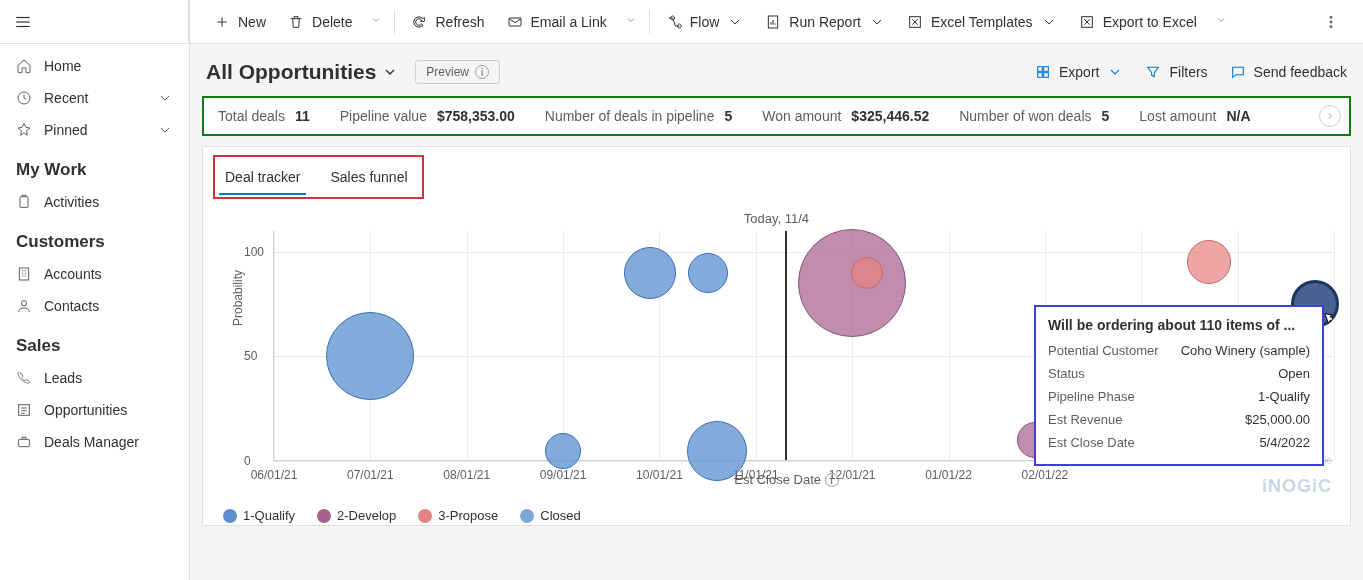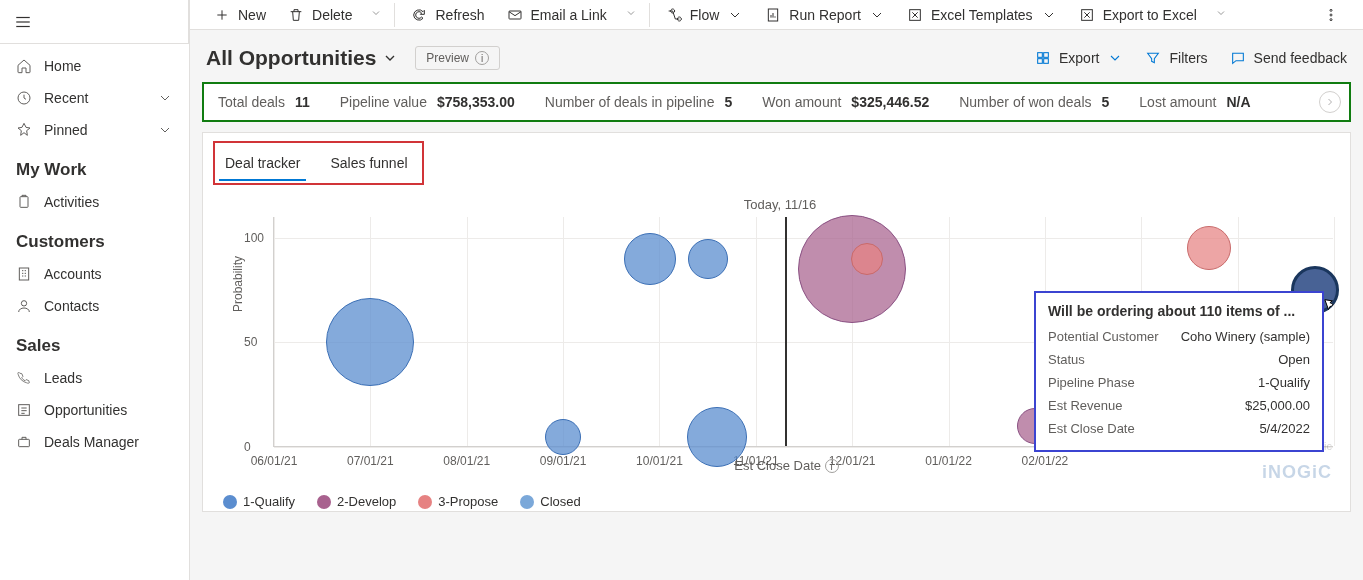--- a/index.html
+++ b/index.html
@@ -1,17 +1,17 @@
 <!DOCTYPE html>
 <html><head>
 <meta charset="utf-8">
 <style>
   * { box-sizing: border-box; margin: 0; padding: 0; font-family: 'Segoe UI', Tahoma, sans-serif; }
   body { width: 1363px; height: 580px; overflow: hidden; font-size: 13px; color: #323130; background:#fff; position:relative;}
-  .topbar { height: 30px; border-bottom: 1px solid #e1dfdd; display:flex; align-items:center; padding:0 14px; justify-content:space-between;}
+  .topbar { height: 44px; border-bottom: 1px solid #e1dfdd; display:flex; align-items:center; padding:0 14px; justify-content:space-between;}
   .cmds { display:flex; align-items:center; gap:2px; }
   .cmd { display:flex; align-items:center; gap:8px; padding:6px 10px; cursor:pointer; border-radius:2px;}
   .cmd svg { width:16px; height:16px; fill:none; stroke:#323130; stroke-width:1.5; }
   .cmd .lbl { font-size:14px; }
   .chev { padding:4px 6px; cursor:pointer; }
   .sep { width:1px; height:24px; background:#e1dfdd; margin:0 4px; }
   .hamb { padding:10px 14px; cursor:pointer; border-bottom:1px solid #e1dfdd; border-right:1px solid #e1dfdd; height:44px; display:flex; align-items:center;}
   .shell { display:flex; height:calc(100% - 0px);}
   .left-col { width:190px; border-right:1px solid #e1dfdd; display:flex; flex-direction:column;}
   .side { flex:1; padding:6px 0; overflow:hidden;}
@@ -325,21 +325,21 @@
           </div>
       </div>
 
       <div class="card">
         <div class="tabs">
           <div class="tab active">Deal tracker</div>
           <div class="tab">Sales funnel</div>
         </div>
 
         <div class="chart" id="chart">
-          <div class="today" id="today-label" style="left: 500.727px;">Today, 11/16</div>
+          <div class="today" id="today-label" style="left: 500.727px;">Today, 11/4</div>
           <div class="ylabel">Probability</div>
           <div class="plot" id="plot" style="width: 1060px; height: 230px;">
               <div class="grid-h" style="top: 230px;"></div>
               <div class="ytick" style="top: 230px;">0</div>
               <div class="grid-h" style="top: 125.455px;"></div>
               <div class="ytick" style="top: 125.455px;">50</div>
               <div class="grid-h" style="top: 20.9091px;"></div>
               <div class="ytick" style="top: 20.9091px;">100</div>
               <div class="grid-v" style="left: 0px;"></div>
               <div class="xtick" style="left: 0px;">06/01/21</div>

